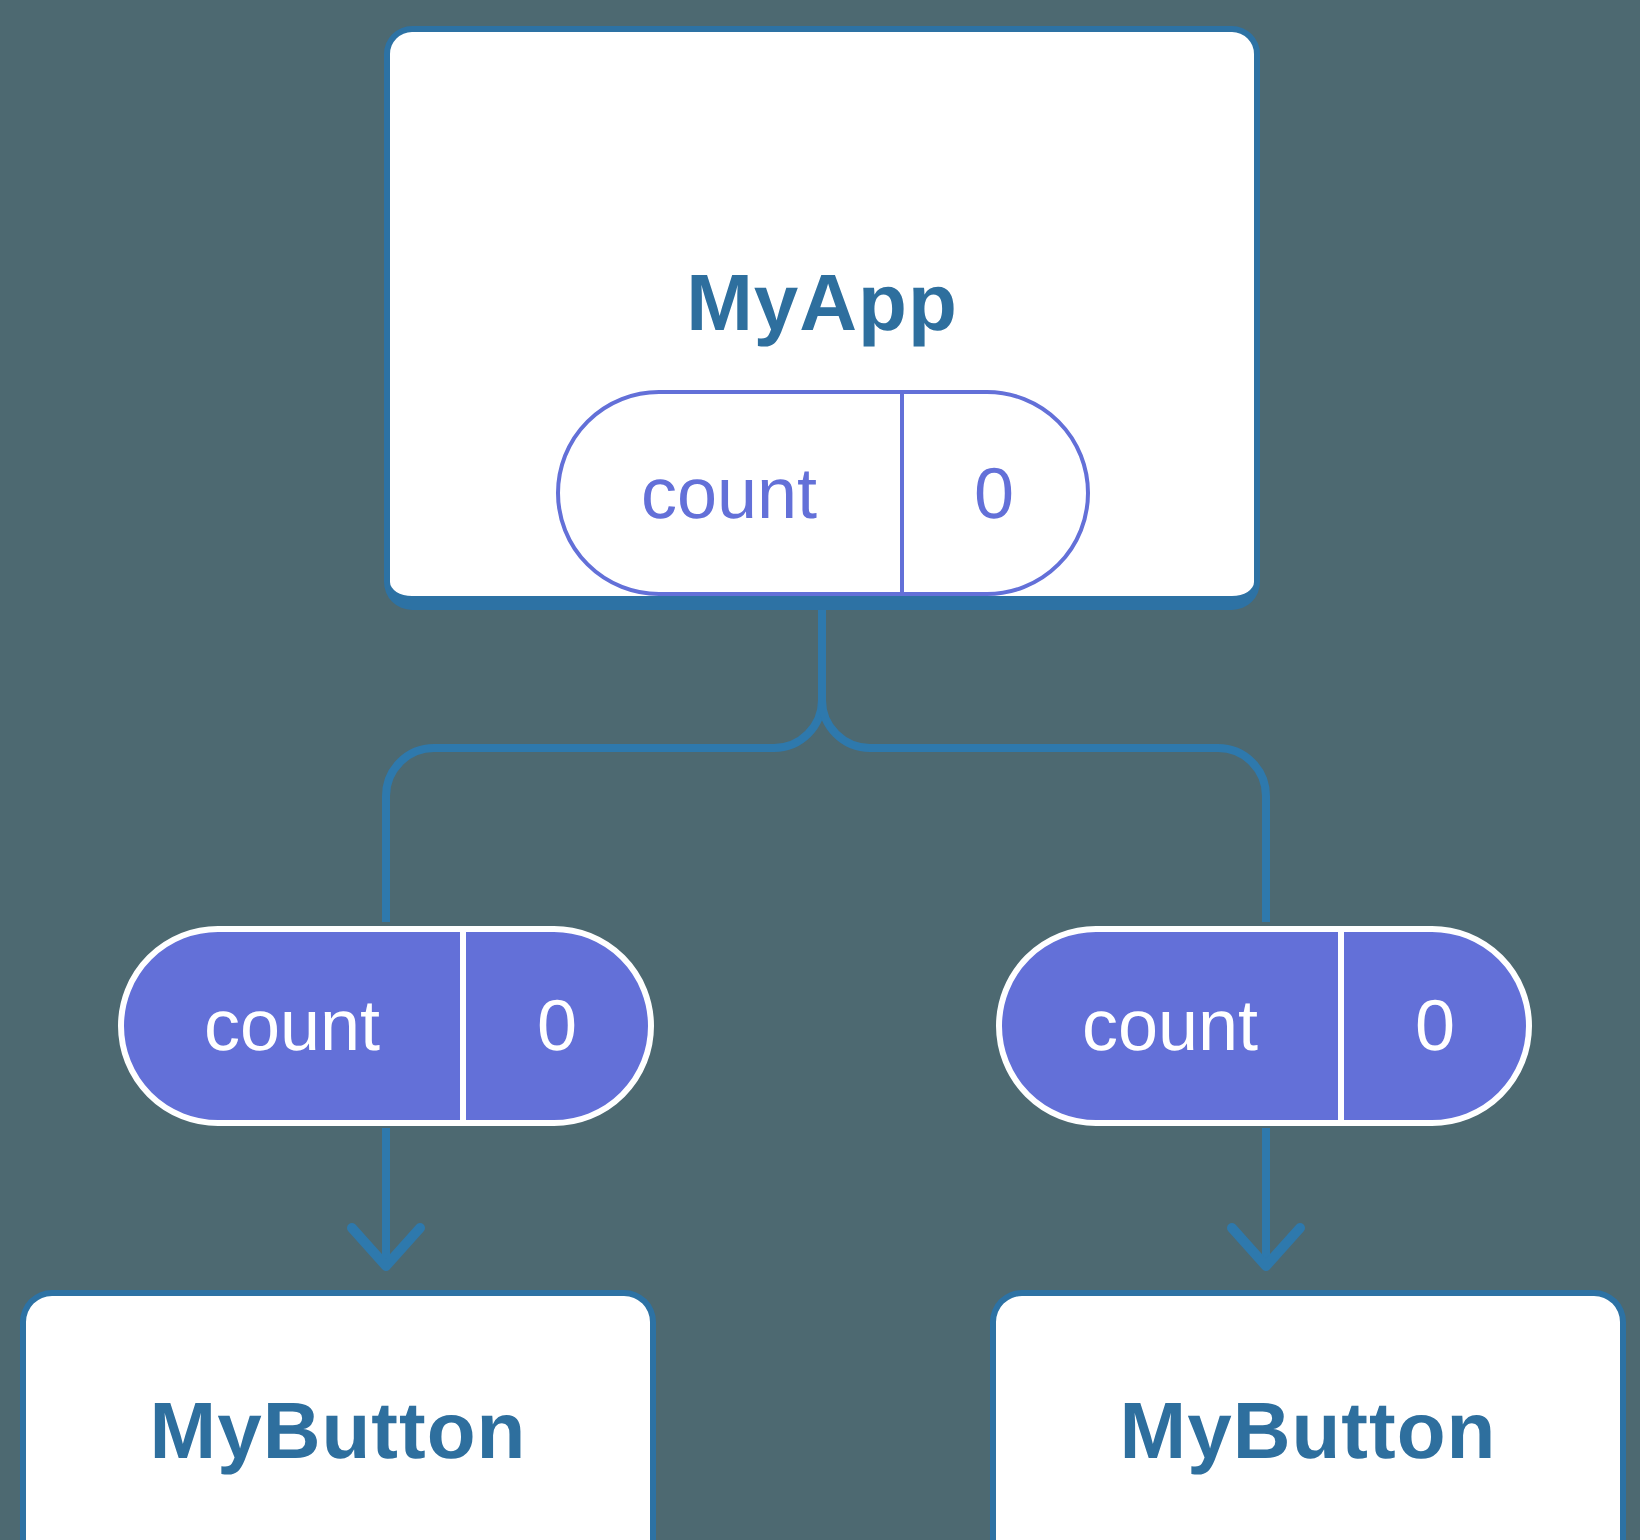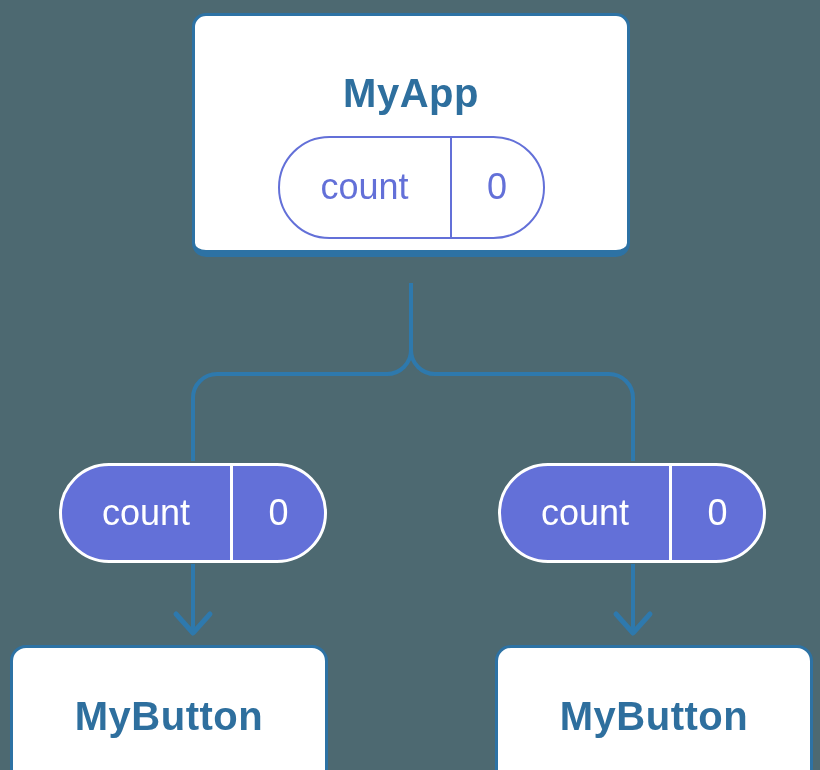--- a/index.html
+++ b/index.html
@@ -37,24 +37,24 @@
   .card {
     position: absolute;
     background: #ffffff;
     border: 3px solid var(--card-border);
     border-bottom-width: 7px;
     display: flex;
     align-items: center;
     justify-content: center;
   }
   #app-card {
-    left: 192px; top: 13px; width: 438px; height: 244px;
+    left: 192px; top: 13px; width: 438px; height: 292px;
     border-radius: 14px;
     flex-direction: column;
-    justify-content: center;
+    justify-content: flex-end;
     padding-top: 43px;
   }
   .card-title {
     font-size: 40px;
     line-height: 44px;
     font-weight: 600;
     color: var(--heading-text);
     letter-spacing: 0.5px;
   }
   #app-card .card-title { margin-bottom: 21px; }

